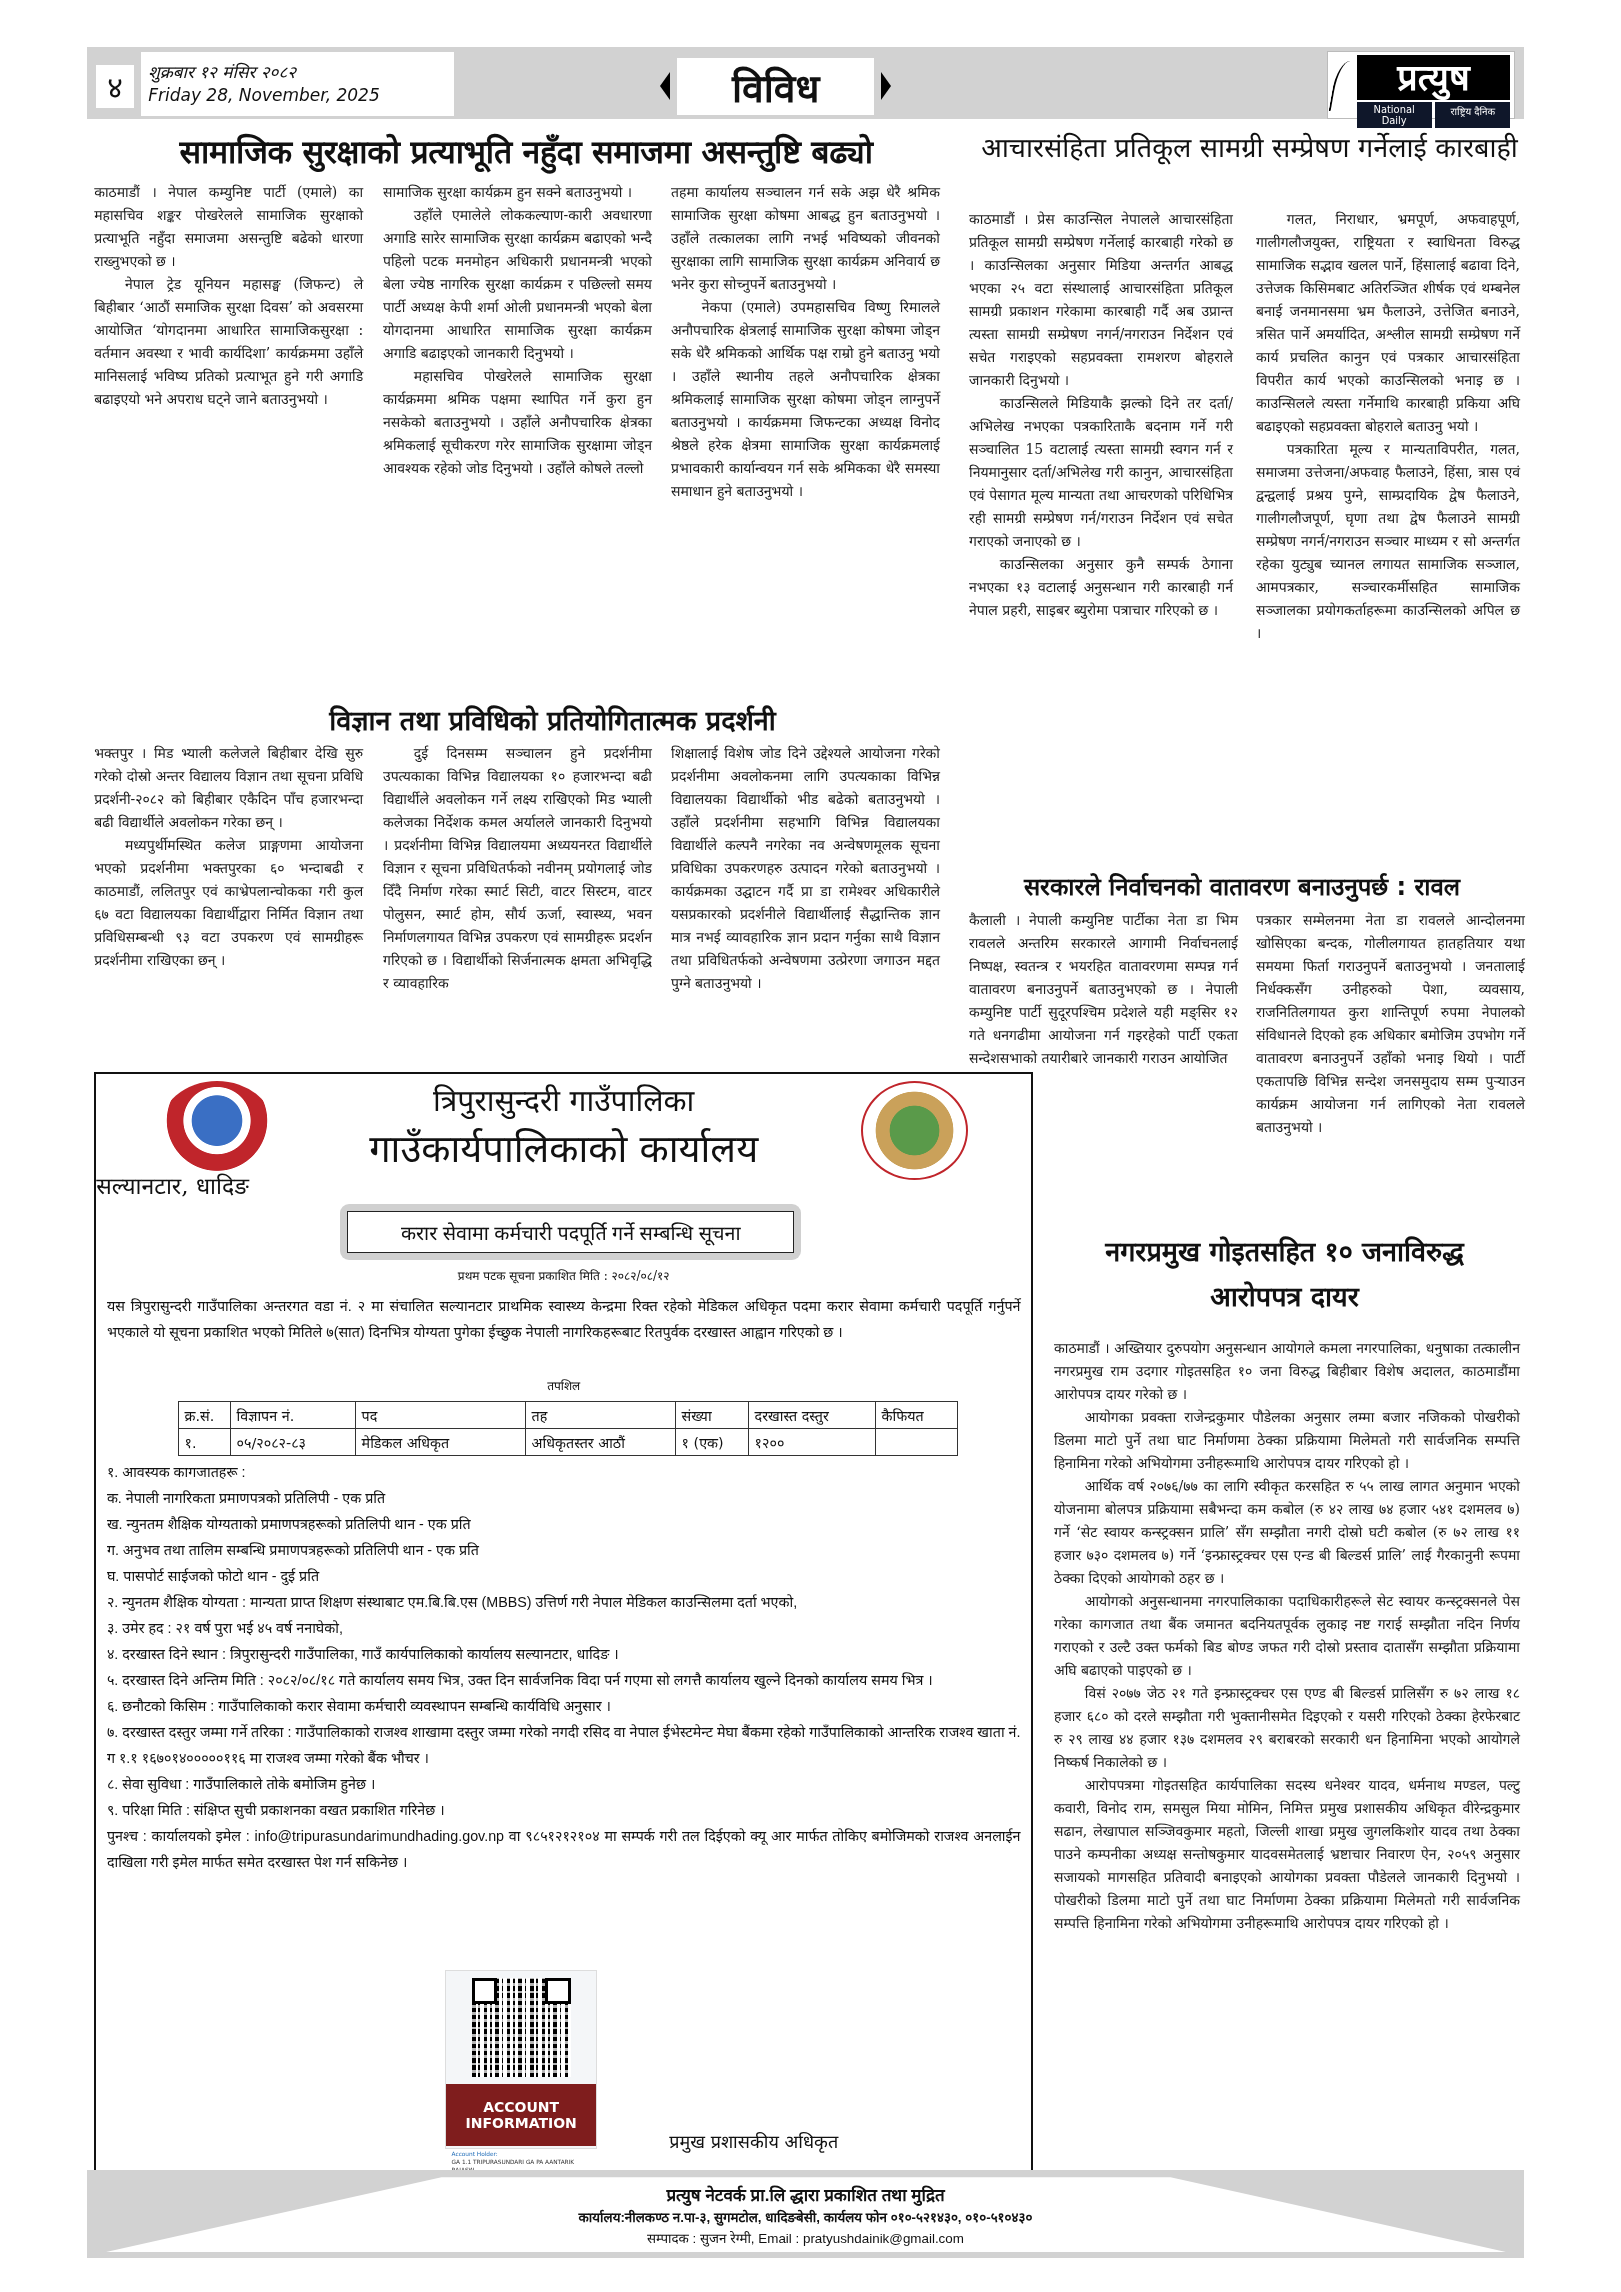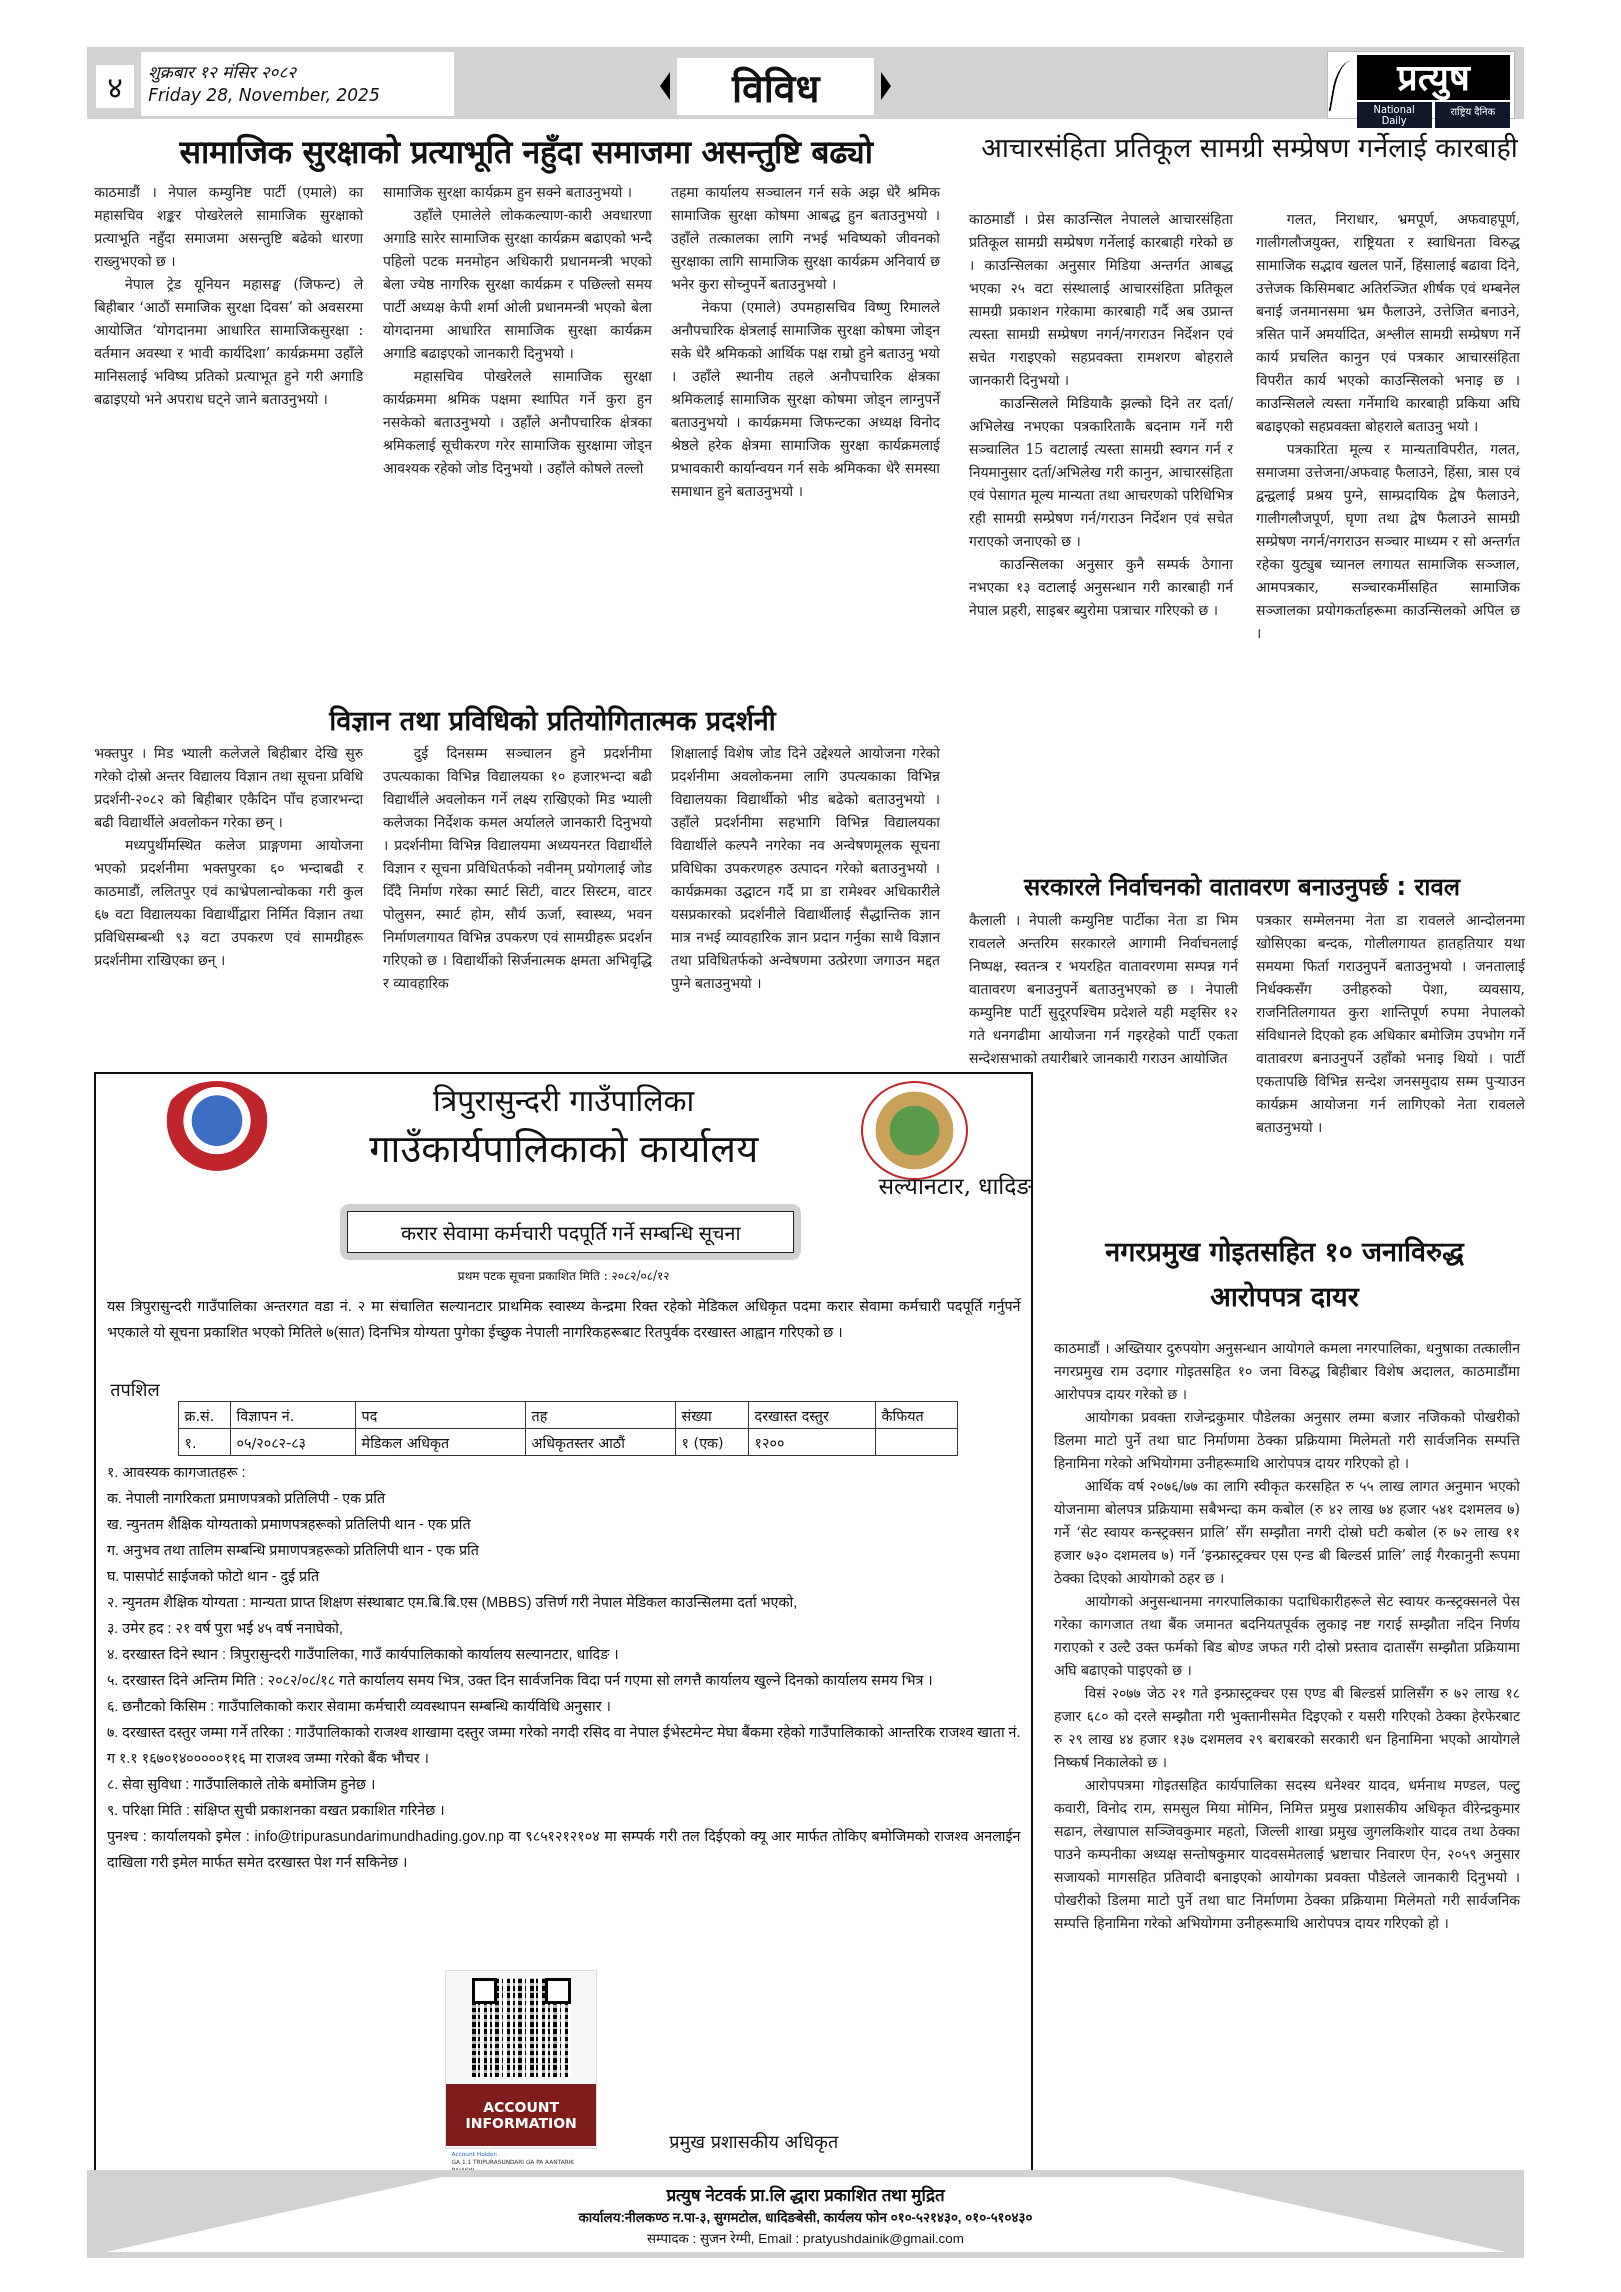--- a/index.html
+++ b/index.html
@@ -42,27 +42,27 @@
 
   .hl5 { position: absolute; left: 958px; top: 1182px; width: 479px; font-size: 27px; text-align: center; line-height: 45px; }
   .a5 { position: absolute; left: 967px; top: 1290px; width: 466px; }
 
   
   .notice { position: absolute; left: 7.2px; top: 1025px; width: 939px; height: 1133px; border: 2.7px solid #111; background: #fff; }
   .emblem { position: absolute; left: 63px; top: 7.2px; width: 116px; height: 99px; border-radius: 50%; background: radial-gradient(circle at 50% 40%, #3a6fc4 0 30%, #fff 31% 40%, #c0252b 41% 60%, transparent 61%); }
   .emblem2 { position: absolute; right: 63px; top: 7.2px; width: 107px; height: 99px; border-radius: 50%; border: 2.7px solid #c0252b; background: radial-gradient(circle at 50% 50%, #5a9a4a 0 35%, #caa15a 36% 55%, #fff 56%); }
   .n-title1 { position: absolute; left: 0; width: 100%; top: 5.4px; text-align: center; font-size: 30px; font-family: "DejaVu Serif", serif; }
   .n-title2 { position: absolute; left: 0; width: 100%; top: 47px; text-align: center; font-size: 38px; font-family: "DejaVu Serif", serif; }
-  .n-title3 { position: absolute; left: 0; width: 100%; top: 95px; text-align: right; font-size: 23px; font-family: "DejaVu Serif", serif; }
+  .n-title3 { position: absolute; left: 0; width: 100%; top: 95px; text-align: left; font-size: 23px; font-family: "DejaVu Serif", serif; }
   .n-banner { position: absolute; left: 244px; top: 130px; width: 461px; height: 56px; background: #d0d0d0; border-radius: 9px; padding: 7.2px; }
   .n-banner-inner { width: 100%; height: 100%; background: #fff; border: 1.8px solid #222; font-size: 19.7px; display: flex; align-items: center; justify-content: center; font-family: Liberation Sans, sans-serif; }
   .n-date { position: absolute; left: 0; width: 100%; top: 193px; text-align: center; font-size: 12px; font-family: "DejaVu Serif", serif; }
   .n-body { position: absolute; left: 10.7px; right: 10.7px; font-family: "Liberation Sans Narrow", "Liberation Sans", sans-serif; font-size: 14.3px; line-height: 26px; text-align: justify; }
   .n-intro { top: 219px; }
-  .n-tapsil { position: absolute; left: 14px; width: 100%; top: 303px; font-size: 18px; }
+  .n-tapsil { position: absolute; left: 0; width: 100%; top: 303px; text-align: center; font-size: 12px; }
   .n-table { position: absolute; left: 82px; top: 327px; border-collapse: collapse; font-size: 14.3px; }
   .n-table th, .n-table td { border: 1.3px solid #333; padding: 3.6px 5.4px; text-align: left; height: 27px; font-weight: normal; }
   .n-list { top: 385px; }
   .n-list div { white-space: nowrap; }
   .n-list div.wrap { white-space: normal; }
   .qr { position: absolute; left: 349px; top: 896px; width: 152px; height: 179px; background: #f4f6f8; border: 0.9px solid #ddd; }
   .qr-code { width: 99px; height: 99px; margin: 7.2px auto 0; background:
       repeating-linear-gradient(90deg, #000 0 3.6px, #fff 3.6px 6.3px, #000 6.3px 8px, #fff 8px 11.6px),
       repeating-linear-gradient(0deg, transparent 0 4.5px, rgba(255,255,255,0.7) 4.5px 7.2px); background-blend-mode: screen; position: relative; }
   .qr-code::before, .qr-code::after { content: ""; position: absolute; width: 19.7px; height: 19.7px; border: 3.6px solid #000; background: #fff; }

